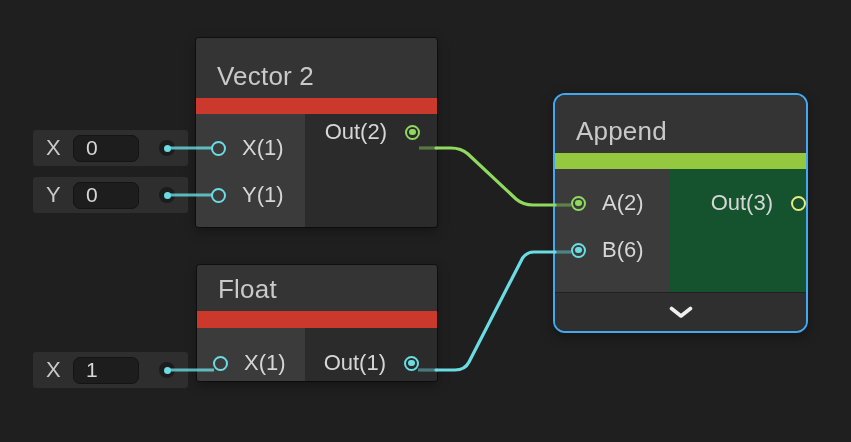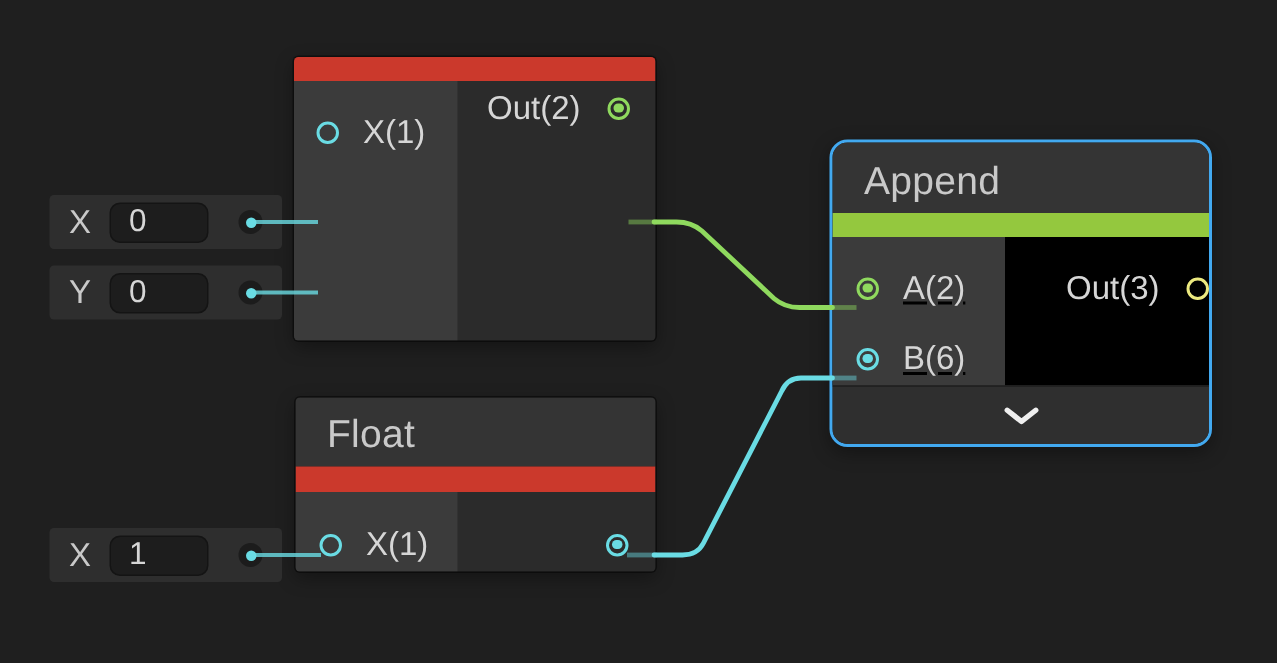--- a/index.html
+++ b/index.html
@@ -52,21 +52,21 @@
   #node-float { left:197px; top:265px; width:240px; height:116px; }
   #node-float .node-header { height:53px; }
   #node-float .accent-bar { height:17px; }
   #node-float .inputs-col { width:108px; padding-top:17px; }
   #node-float .outputs-col { padding-top:17px; }
   #node-float .inputs-col .ring { margin-left:16px; }
   #node-float .prow.out { padding-right:18px; }
 
   
   #node-append {
-    left:553px; top:93px; width:255px; height:205px;
+    left:553px; top:93px; width:255px; height:240px;
     border:2.5px solid #42a9f0; border-radius:12px;
     box-shadow:0 4px 12px rgba(0,0,0,.35);
   }
   #node-append .node-header { height:58px; }
   #node-append .accent-bar { height:16px; }
   #node-append .inputs-col { width:115px; padding-top:16px; gap:11px; }
   #node-append .outputs-col { padding-top:16px; }
   #node-append .inputs-col .ring { margin-left:16px; }
   #node-append .prow.out { }
   .node-footer {
@@ -99,26 +99,33 @@
   .edge-main { stroke-width:3.2; stroke-linecap:round; }
   .edge-stub-dim { stroke-width:3.2; opacity:.45; }
   .widget-stub { stroke-width:2.8; opacity:.8; }
 </style>
 </head>
 <body>
 
 <div class="canvas" style="background: rgb(31, 31, 31);">
 
   <div class="node" id="node-vector2">
+    <div class="node-header" style="background: rgb(52, 52, 52);">
+      <span style="color: rgb(201, 201, 201);">Vector 2</span>
+    </div>
     <div class="accent-bar" style="background: rgb(203, 57, 44);"></div>
     <div class="node-body" style="background: rgb(43, 43, 43);">
       <div class="inputs-col" style="background: rgb(59, 59, 59);">
         <div class="prow">
           <span class="ring" style="border-color: rgb(106, 220, 228);"></span>
           <span class="plabel">X(1)</span>
+        </div>
+        <div class="prow">
+          <span class="ring" style="border-color: rgb(106, 220, 228);"></span>
+          <span class="plabel">Y(1)</span>
         </div>
       </div>
       <div class="outputs-col">
         <div class="prow out">
           <span class="plabel">Out(2)</span>
           <span class="ring" style="border-color: rgb(143, 217, 94);">
             <i class="pdot" style="background: rgb(143, 217, 94);"></i>
           </span>
         </div>
       </div>
@@ -132,34 +139,35 @@
     <div class="accent-bar" style="background: rgb(203, 57, 44);"></div>
     <div class="node-body" style="background: rgb(43, 43, 43);">
       <div class="inputs-col" style="background: rgb(59, 59, 59);">
         <div class="prow">
           <span class="ring" style="border-color: rgb(106, 220, 228);"></span>
           <span class="plabel">X(1)</span>
         </div>
       </div>
       <div class="outputs-col">
         <div class="prow out">
+          <span class="plabel">Out(1)</span>
           <span class="ring" style="border-color: rgb(106, 220, 228);">
             <i class="pdot" style="background: rgb(106, 220, 228);"></i>
           </span>
         </div>
       </div>
     </div>
   </div>
 
   <div class="node" id="node-append" style="border-color: rgb(66, 169, 240);">
     <div class="node-header" style="background: rgb(52, 52, 52);">
       <span style="color: rgb(201, 201, 201);">Append</span>
     </div>
     <div class="accent-bar" style="background: rgb(148, 200, 62);"></div>
-    <div class="node-body" style="background: #000000; text-decoration: underline;">
+    <div class="node-body" style="background: #14532d;">
       <div class="inputs-col" style="background: rgb(59, 59, 59);">
         <div class="prow">
           <span class="ring" style="border-color: rgb(143, 217, 94);">
             <i class="pdot" style="background: rgb(143, 217, 94);"></i>
           </span>
           <span class="plabel">A(2)</span>
         </div>
         <div class="prow">
           <span class="ring" style="border-color: rgb(106, 220, 228);">
             <i class="pdot" style="background: rgb(106, 220, 228);"></i>

